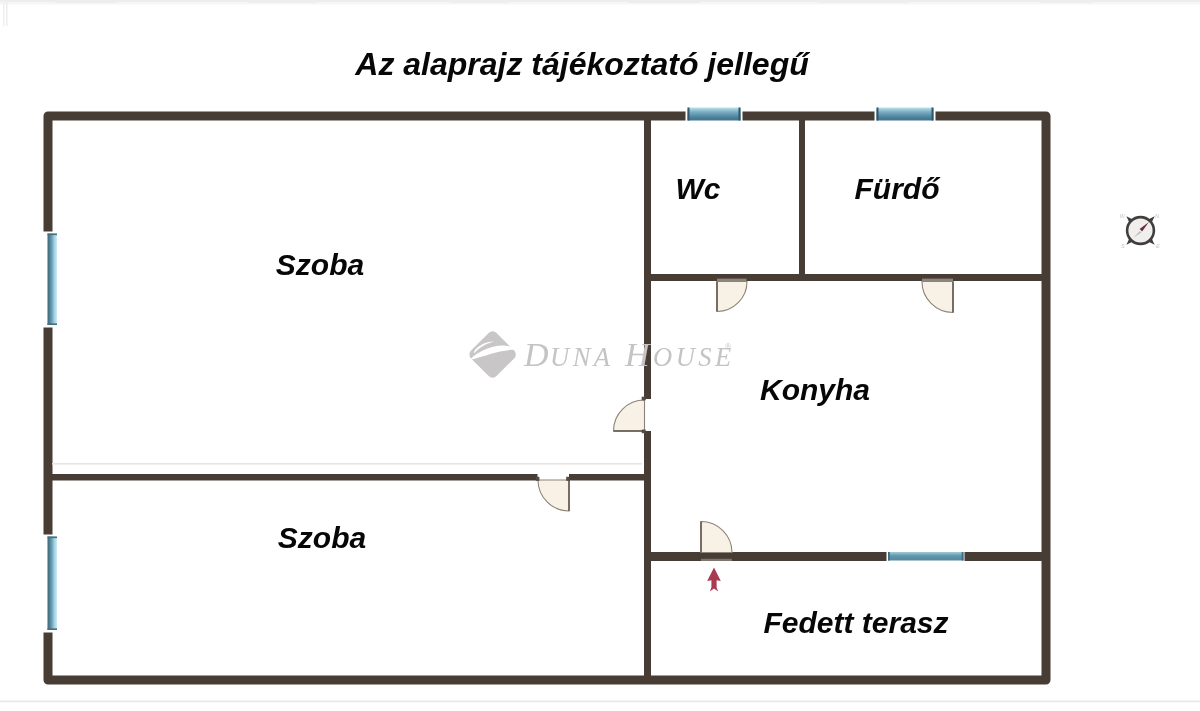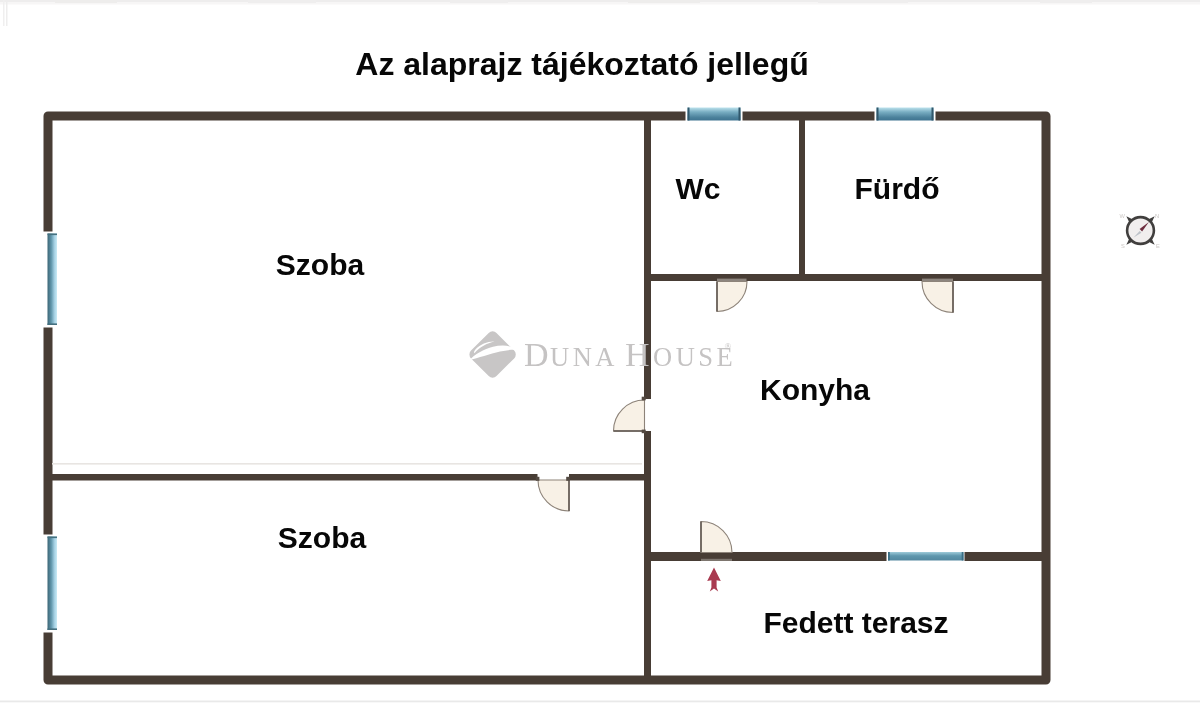--- a/index.html
+++ b/index.html
@@ -1,17 +1,17 @@
 <!DOCTYPE html>
 <html><head>
 <meta charset="utf-8">
 <style>
   html,body{margin:0;padding:0;background:#fff;}
   .page{position:relative;width:1200px;height:711px;background:#fff;overflow:hidden;
-        font-family:"Liberation Sans", sans-serif;}
+        font-family:"Liberation Sans", sans-serif;font-style:italic;}
   svg{will-change:transform;}
   svg text{-webkit-font-smoothing:antialiased;}
 </style>
 </head>
 <body>
 <div class="page">
 <svg width="1200" height="711" viewBox="0 0 1200 711">
 <defs>
   <linearGradient id="winV" x1="0" y1="0" x2="1" y2="0">
     <stop offset="0" stop-color="#3c6575"></stop>

